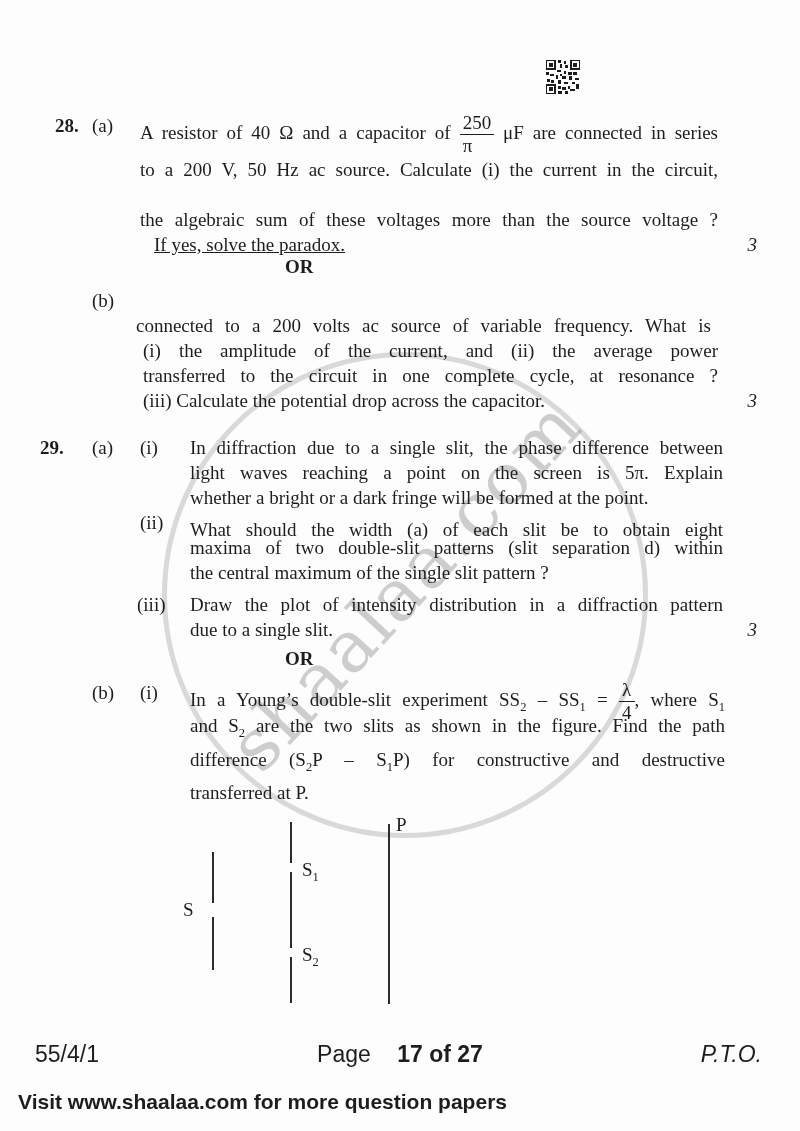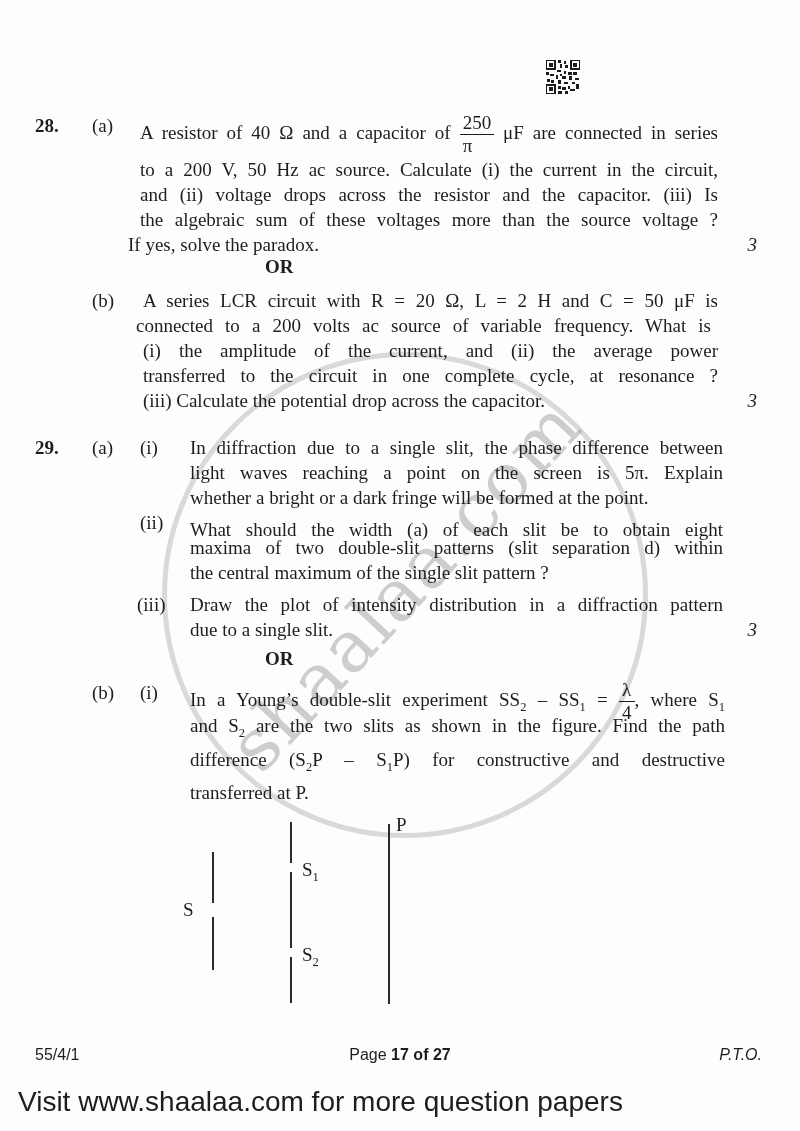--- a/index.html
+++ b/index.html
@@ -15,32 +15,32 @@
   }
   .wm-text{
     position:absolute;left:405px;top:585px;z-index:0;
     transform:translate(-50%,-50%) rotate(-47deg);
     font-family:"DejaVu Serif",serif;font-size:72px;letter-spacing:2px;
     color:rgba(158,158,158,.5);white-space:nowrap;
   }
   
   .ln{position:absolute;font-size:19px;line-height:25px;z-index:1;white-space:pre-wrap;}
   .just{text-align:justify;text-align-last:justify;}
-  .bold{font-weight:bold;}
+  .bold{font-weight:bold;margin-left:20px;}
   .marks{position:absolute;left:700px;width:57px;text-align:right;font-size:19px;line-height:25px;font-style:italic;z-index:1;}
   .frac{display:inline-block;text-align:center;vertical-align:-0.7em;line-height:1.1;}
   .frac .fnum{display:block;padding:0 3px;}
   .frac .fden{display:block;border-top:1.6px solid #1d1d1d;padding:1px 3px 0;}
   .sb{font-size:12.5px;vertical-align:-5px;}
   
   .fig-line{position:absolute;width:2px;background:#2b2b2b;z-index:1;}
   .fig-label{position:absolute;font-size:19px;line-height:23px;z-index:1;}
   
-  .foot{position:absolute;top:1042px;font-family:"Liberation Sans","DejaVu Sans",sans-serif;font-size:16px;line-height:25px;z-index:1;}
-  .promo{position:absolute;left:18px;top:1089px;font-family:"Liberation Sans","DejaVu Sans",sans-serif;font-size:28px;line-height:26px;z-index:1;}
+  .foot{position:absolute;top:1042px;font-family:"Liberation Sans","DejaVu Sans",sans-serif;font-size:23px;line-height:25px;z-index:1;}
+  .promo{position:absolute;left:18px;top:1089px;font-family:"Liberation Sans","DejaVu Sans",sans-serif;font-size:21px;line-height:26px;z-index:1;font-weight:bold;}
   .qr{position:absolute;left:546px;top:58px;width:34px;height:38px;z-index:1;}
 </style>
 </head>
 <body>
 
 <div class="page">
 
   <div class="wm-ring"></div>
   <div class="wm-text">shaalaa.com</div>
 
@@ -87,36 +87,34 @@
         <rect x="9" y="23" width="3" height="2"></rect>
         <rect x="14" y="23" width="2" height="2"></rect>
     </g>
   </svg>
 
   <div class="ln bold" style="left:35px;top:113px;">28.</div>
   <div class="ln" style="left:92px;top:113px;">(a)</div>
 
   <div class="ln just" style="left:140px;top:113px;width:578px;"><span>A resistor of 40 Ω and a capacitor of </span><span class="frac"><span class="fnum">250</span><span class="fden">π</span></span><span> μF are connected in series</span></div>
   <div class="ln just" style="left:140px;top:157px;width:578px;">to a 200 V, 50 Hz ac source. Calculate (i) the current in the circuit,</div>
-  <div class="ln just" style="left:140px;top:182px;width:578px;">and (ii) voltage drops across the resistor and the capacitor. (iii) Is</div>
   <div class="ln just" style="left:140px;top:207px;width:578px;">the algebraic sum of these voltages more than the source voltage ?</div>
-  <div class="ln" style="left:128px;top:232px;">If yes, solve the paradox.</div>
+  <div class="ln" style="left:154px;top:232px;text-decoration:underline;">If yes, solve the paradox.</div>
   <div class="marks" style="top:232px;">3</div>
 
   <div class="ln bold" style="left:265px;top:254px;">OR</div>
 
   <div class="ln" style="left:92px;top:288px;">(b)</div>
-  <div class="ln just" style="left:143px;top:288px;width:575px;">A series LCR circuit with R = 20 Ω, L = 2 H and C = 50 μF is</div>
   <div class="ln just" style="left:136px;top:313px;width:575px;">connected to a 200 volts ac source of variable frequency. What is</div>
   <div class="ln just" style="left:143px;top:338px;width:575px;">(i) the amplitude of the current, and (ii) the average power</div>
   <div class="ln just" style="left:143px;top:363px;width:575px;">transferred to the circuit in one complete cycle, at resonance ?</div>
   <div class="ln" style="left:143px;top:388px;">(iii) Calculate the potential drop across the capacitor.</div>
   <div class="marks" style="top:388px;">3</div>
 
-  <div class="ln bold" style="left:35px;top:435px;">29.</div>
+  <div class="ln bold" style="left:20px;top:435px;">29.</div>
   <div class="ln" style="left:92px;top:435px;">(a)</div>
   <div class="ln" style="left:140px;top:435px;">(i)</div>
 
   <div class="ln just" style="left:190px;top:435px;width:533px;">In diffraction due to a single slit, the phase difference between</div>
   <div class="ln just" style="left:190px;top:460px;width:533px;">light waves reaching a point on the screen is 5π. Explain</div>
   <div class="ln" style="left:190px;top:485px;">whether a bright or a dark fringe will be formed at the point.</div>
 
   <div class="ln" style="left:140px;top:510px;">(ii)</div>
   <div class="ln just" style="left:190px;top:510px;width:533px;margin-top:7px;">What should the width (a) of each slit be to obtain eight</div>
   <div class="ln just" style="left:190px;top:535px;width:533px;">maxima of two double-slit patterns (slit separation d) within</div>

